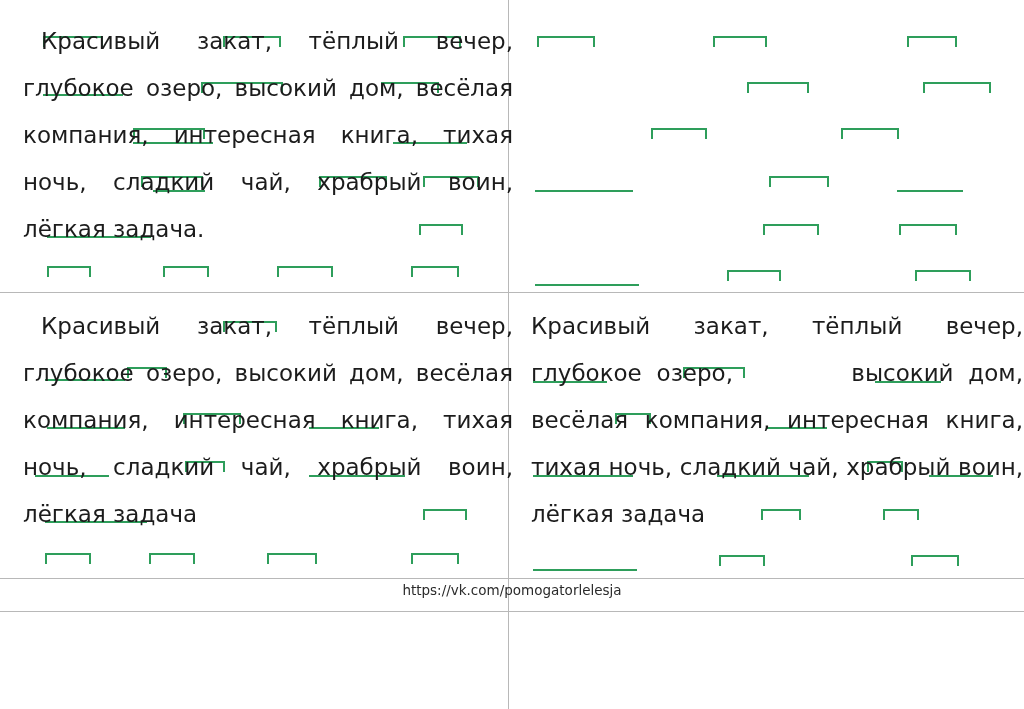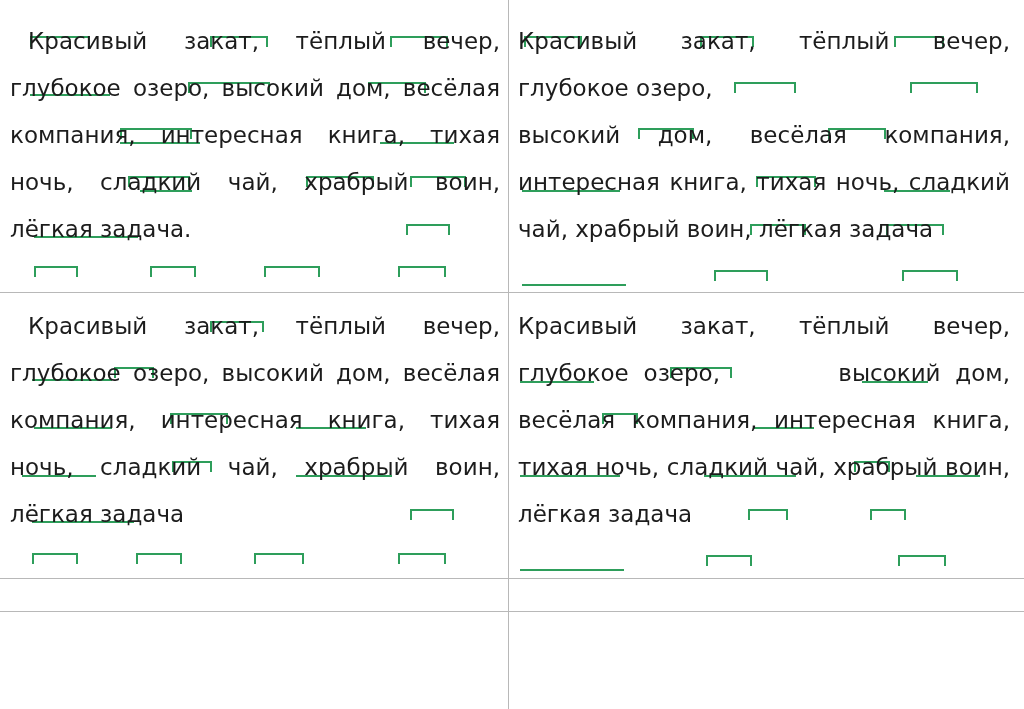--- a/index.html
+++ b/index.html
@@ -43,20 +43,21 @@
     background: #b8b8b8;
   }
   .h1 { top: 292px; }
   .h2 { top: 578px; }
   .h3 { top: 611px; }
 
   .cell {
     position: absolute;
     box-sizing: border-box;
     overflow: hidden;
+    margin-left: 13px;
   }
   .cell-text {
     font-size: 23px;
     line-height: 47px;
     text-align: justify;
     text-align-last: left;
     color: #1c1c1c;
     white-space: pre-wrap;
     position: relative;
     z-index: 2;
@@ -138,22 +139,20 @@
       <div class="strike" style="left:24px; top:218px; width:104px;"></div>
       <div class="mark" style="left:396px; top:206px; width:44px;"></div>
       <div class="mark" style="left:24px; top:248px; width:44px;"></div>
       <div class="mark" style="left:140px; top:248px; width:46px;"></div>
       <div class="mark" style="left:254px; top:248px; width:56px;"></div>
       <div class="mark" style="left:388px; top:248px; width:48px;"></div>
     </div>
   </div>
 
   <div class="cell c-r1">
-    <div class="cell-text">Красивый закат, тёплый вечер, глубокое озеро,
-высокий дом, весёлая компания, интересная книга, тихая ночь, сладкий чай, храбрый воин, лёгкая задача</div>
     <div class="marks-layer">
       <div class="mark" style="left:6px; top:18px; width:58px;"></div>
       <div class="mark" style="left:182px; top:18px; width:54px;"></div>
       <div class="mark" style="left:376px; top:18px; width:50px;"></div>
       <div class="mark" style="left:216px; top:64px; width:62px;"></div>
       <div class="mark" style="left:392px; top:64px; width:68px;"></div>
       <div class="mark" style="left:120px; top:110px; width:56px;"></div>
       <div class="mark" style="left:310px; top:110px; width:58px;"></div>
       <div class="strike" style="left:4px; top:172px; width:98px;"></div>
       <div class="mark" style="left:238px; top:158px; width:60px;"></div>
@@ -200,16 +199,17 @@
       <div class="mark" style="left:336px; top:158px; width:36px;"></div>
       <div class="strike" style="left:398px; top:172px; width:64px;"></div>
       <div class="mark" style="left:230px; top:206px; width:40px;"></div>
       <div class="mark" style="left:352px; top:206px; width:36px;"></div>
       <div class="strike" style="left:2px; top:266px; width:104px;"></div>
       <div class="mark" style="left:188px; top:252px; width:46px;"></div>
       <div class="mark" style="left:380px; top:252px; width:48px;"></div>
     </div>
   </div>
 
+  <div class="url-line">https://vk.com/pomogatorlelesja</div>
 
 
 
 </div>
 
 </body></html>

